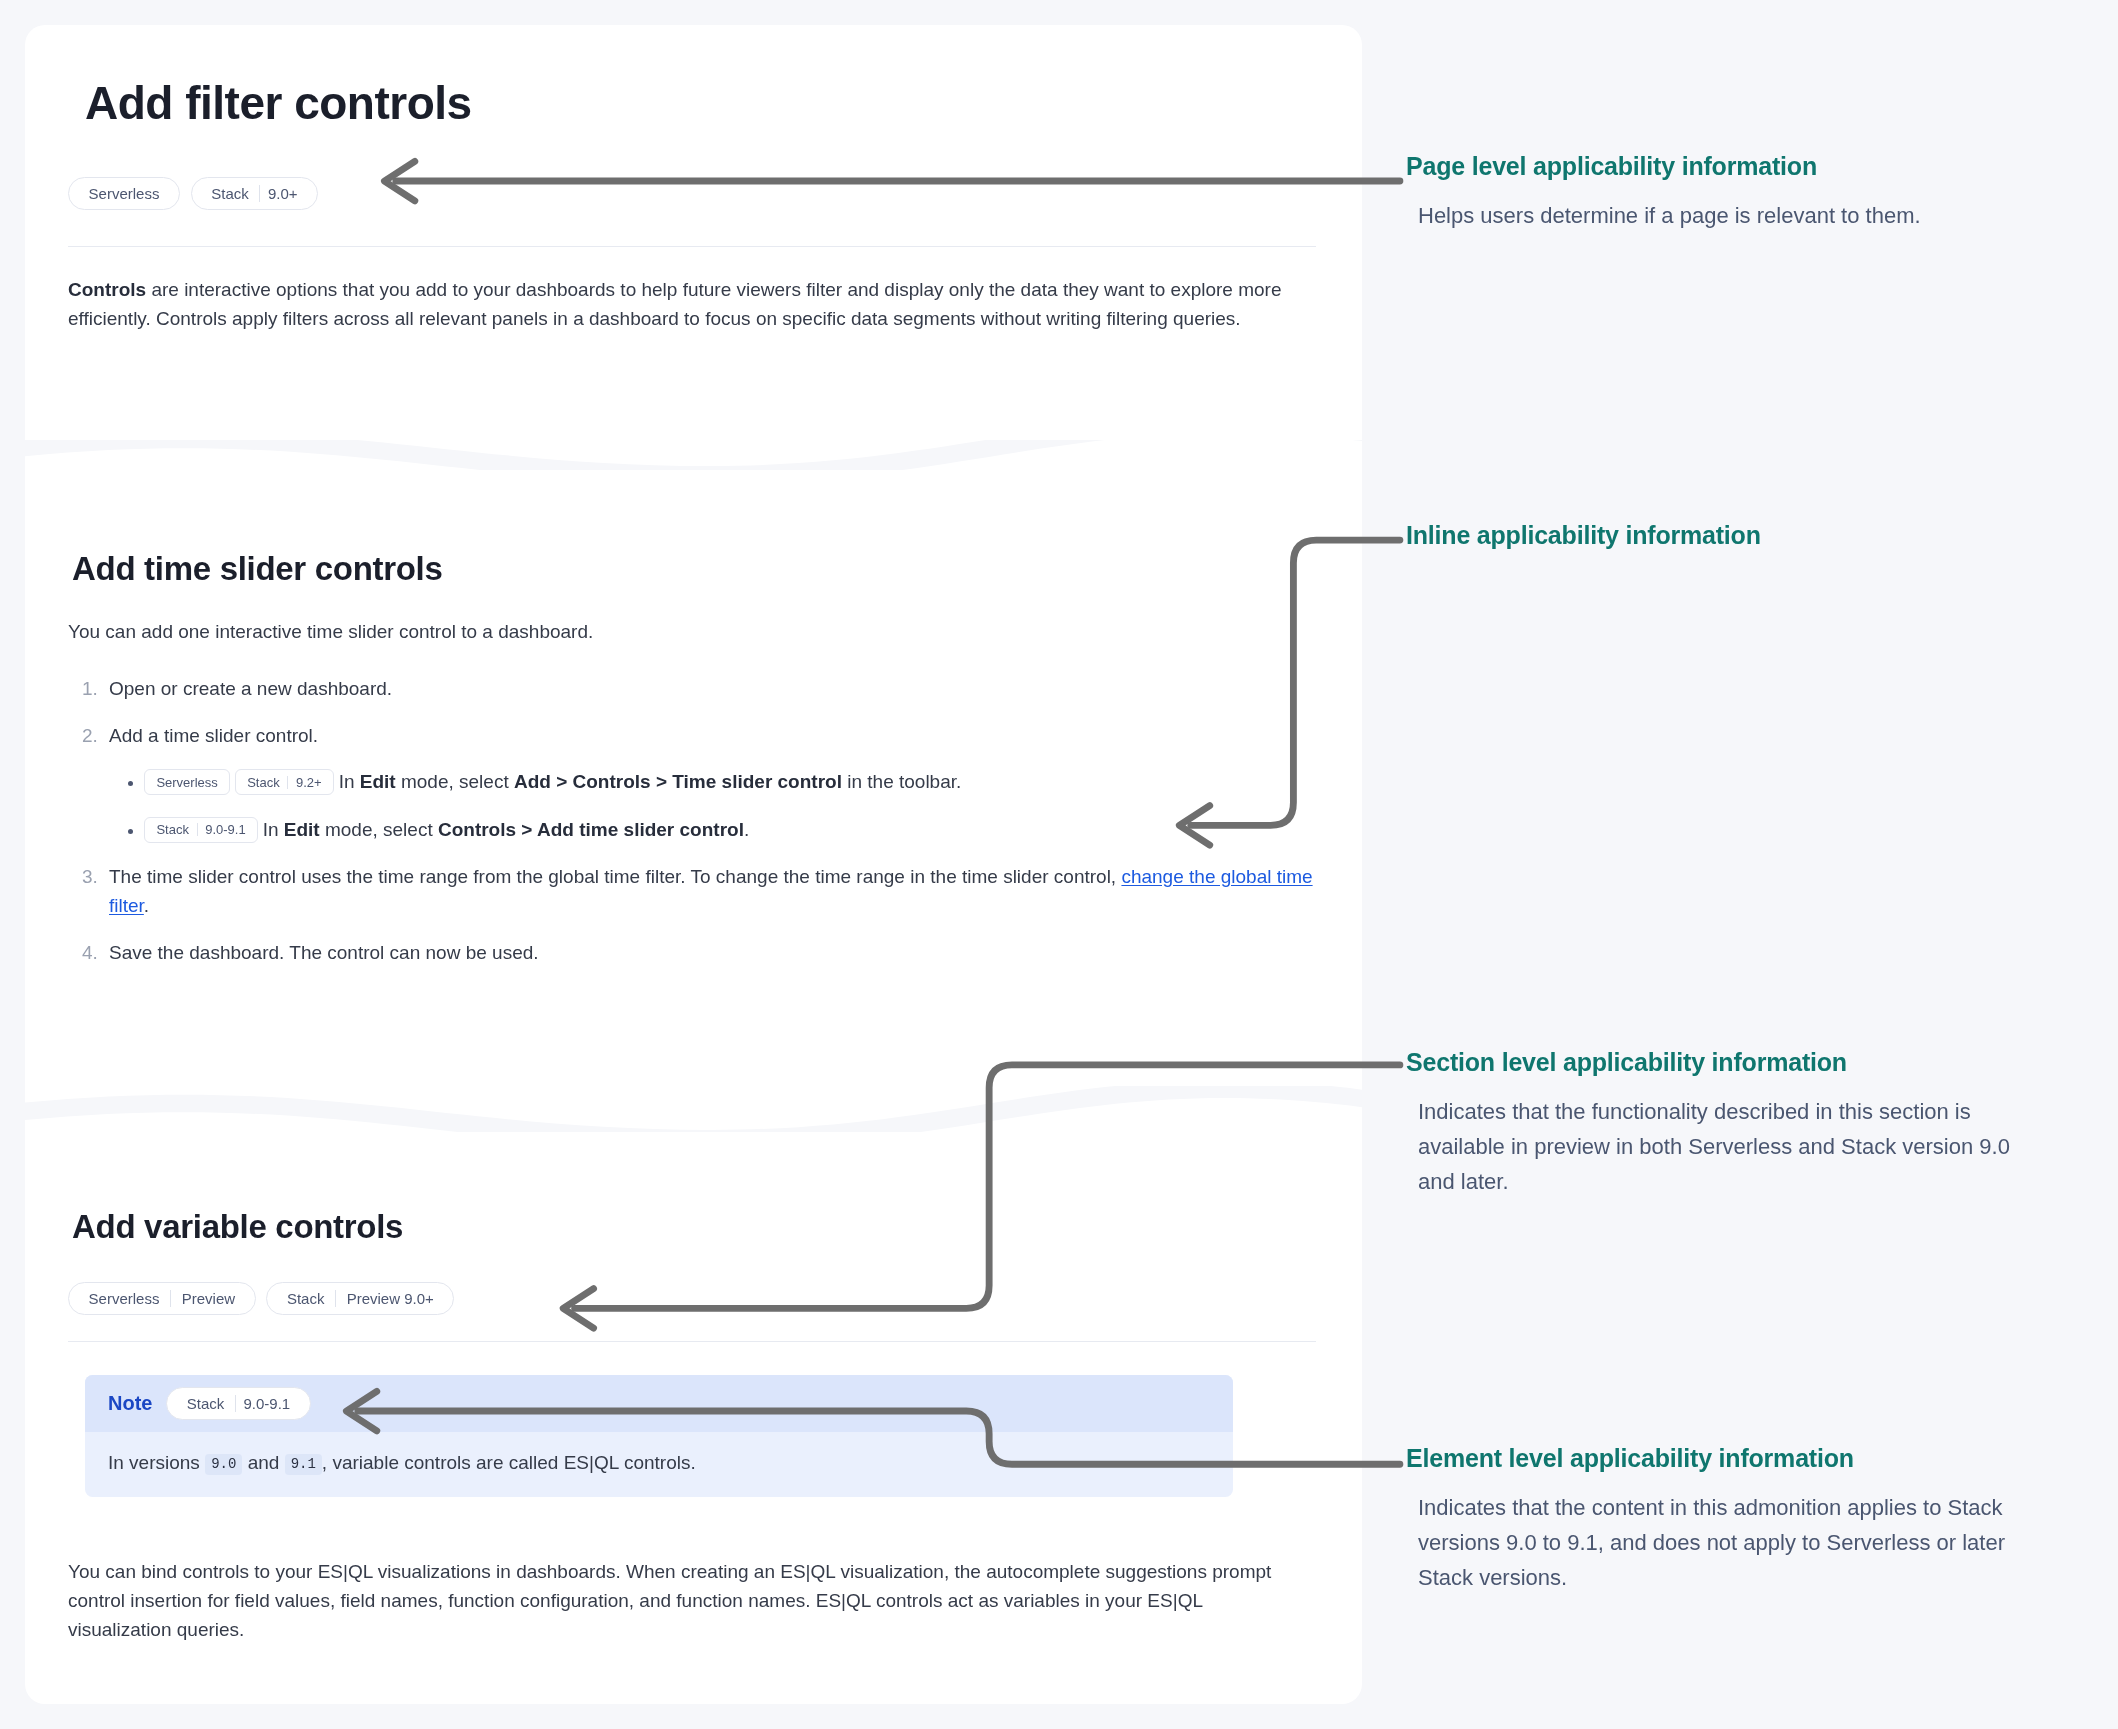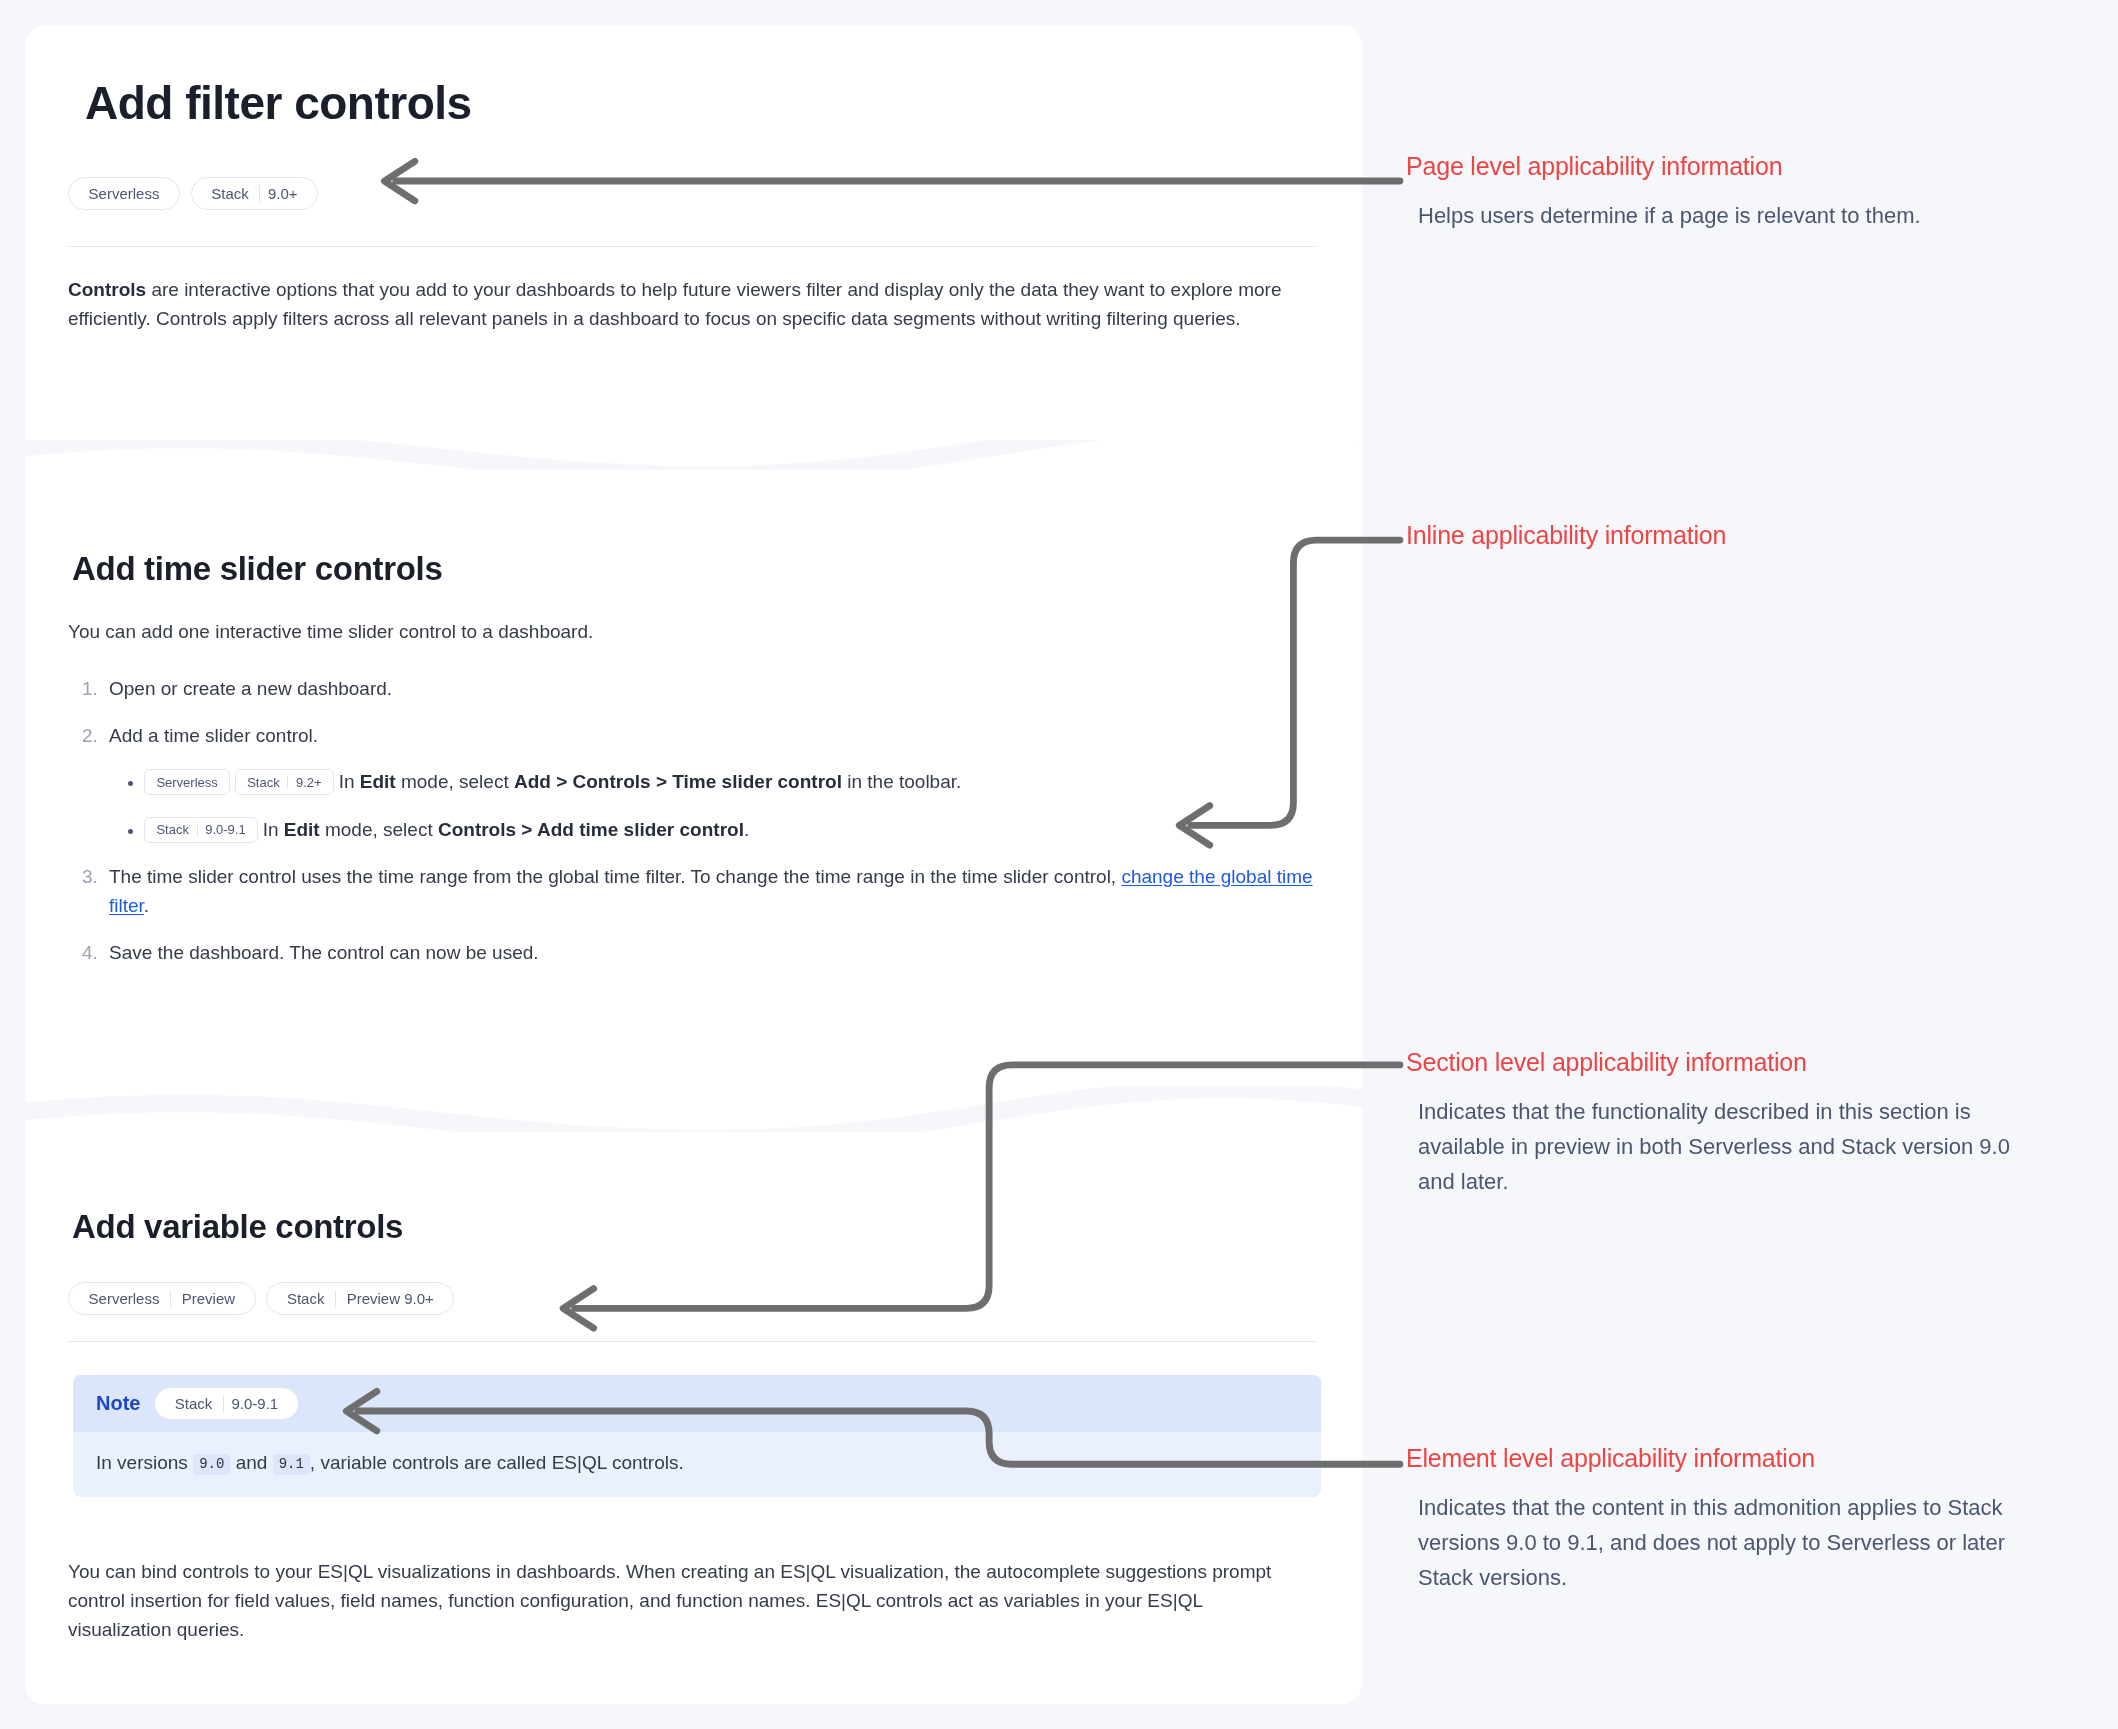--- a/index.html
+++ b/index.html
@@ -203,22 +203,22 @@
   }
 
   
   .annotation {
     position: absolute;
     width: 654px;
     left: 1406px;
   }
   .ann-title {
     font-size: 25px;
-    font-weight: 400;
-    color: #ef4444;
+    font-weight: 700;
+    color: #0f766e;
     margin: 0 0 16.7px 0;
     letter-spacing: -0.2px;
     white-space: nowrap;
   }
   .ann-body {
     font-size: 22px;
     line-height: 1.6;
     color: #4a5670;
     margin: 12px;
   }
@@ -323,21 +323,21 @@
       </span>
       <span class="pill">
         <span class="seg">Stack</span>
         <span class="div"></span>
         <span class="seg">Preview 9.0+</span>
       </span>
     </div>
 
     <hr class="hrule" style="position:absolute; left:43px; top:209px; width:1248px;">
 
-    <div class="admonition" style="position:absolute; left:48px; top:243px; width:1248px;">
+    <div class="admonition" style="position:absolute; left:60px; top:243px; width:1148px;">
       <div class="admonition-head">
         <span class="admonition-label">Note</span>
         <span class="pill">
           <span class="seg">Stack</span>
           <span class="div"></span>
           <span class="seg ver">9.0-9.1</span>
         </span>
       </div>
       <div class="admonition-body">
         <span>In versions </span><code class="inline">9.0</code><span> and </span><code class="inline">9.1</code><span>, variable controls are called ES|QL controls.</span>

